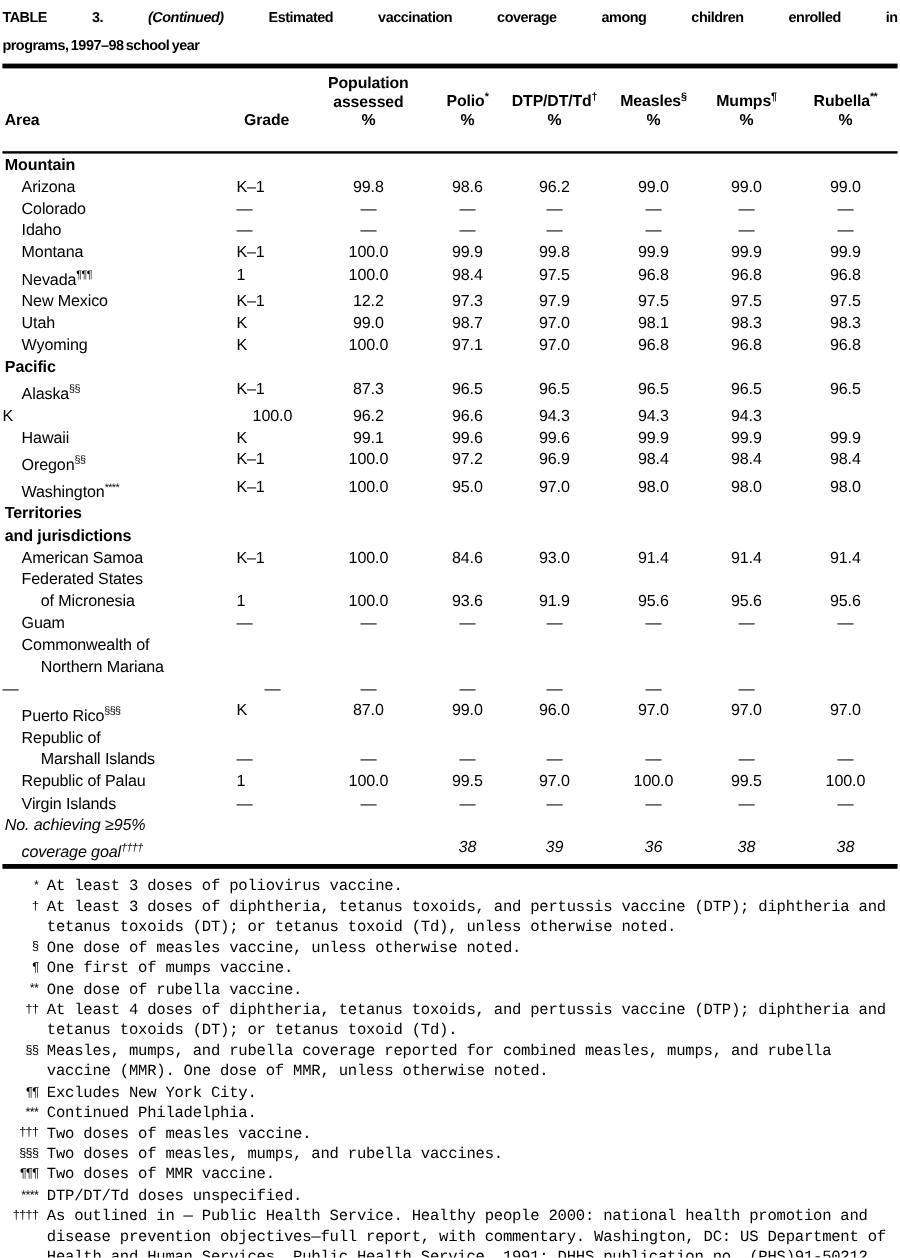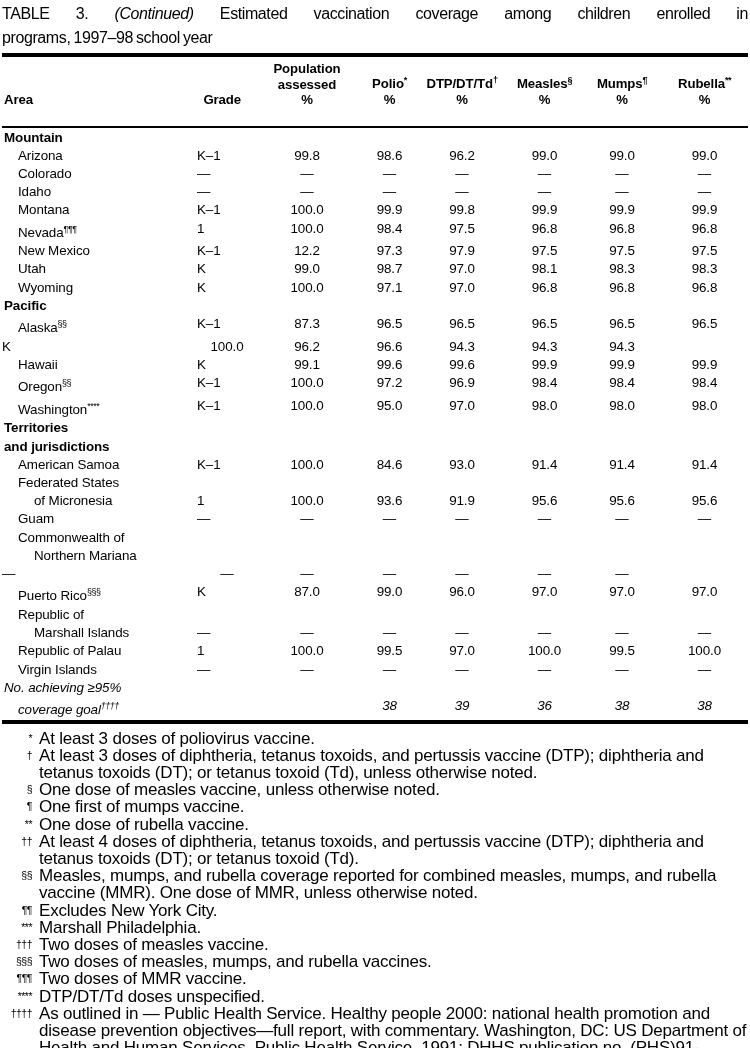--- a/index.html
+++ b/index.html
@@ -3,21 +3,21 @@
 <meta charset="utf-8">
 <style>
   html,body { margin:0; padding:0; background:#fff; color:#000; }
   .page {
     width: 750px; height: 1048px; box-sizing: border-box;
     padding: 2px 2px 0 2px; overflow: hidden;
     font-family: "Liberation Sans", sans-serif;
     letter-spacing: -0.1px;
   }
   
-  .title { font-weight: 400; font-size: 16px; line-height: 24px;
+  .title { font-weight: 700; font-size: 12px; line-height: 24px;
            letter-spacing: -0.4px; word-spacing: -1px; }
   .t-line { white-space: normal; }
   .just { text-align: justify; text-align-last: justify; }
   .i { font-style: italic; }
   
   .rule-thick { height: 4px; background: #000; margin-top: 3px; }
   .rule-thin  { height: 2px; background: #000; }
   .rule-bottom{ height: 4px; background: #000; }
   
   .thead, .trow {
@@ -41,21 +41,21 @@
   .sec { font-weight: 700; }
   .ind0 { padding-left: 2px; }
   .ind1 { padding-left: 16px; }
   .ind2 { padding-left: 32px; }
   .it { font-style: italic; }
   
   #footnotes { padding-top: 6px; }
   .fn { display: grid; grid-template-columns: 30px 1fr; column-gap: 7px; }
   .fn-m { text-align: right; font-size: 10.5px; line-height: 17.2px;
           letter-spacing: -0.5px; padding-top: 0; }
-  .fn-t { font-size: 17px; line-height: 17.2px; letter-spacing: -0.2px; }
+  .fn-t { font-size: 13px; line-height: 17.2px; letter-spacing: -0.2px; font-family: Liberation Mono, monospace; }
 </style>
 </head>
 <body>
 
 <div class="page">
 
   <div class="title">
     <div class="t-line just"><span>TABLE 3.</span> <span class="i">(Continued)</span> <span>Estimated vaccination coverage among children enrolled in</span></div>
     <div class="t-line">programs, 1997–98 school year</div>
   </div>
@@ -376,21 +376,21 @@
       <div class="fn">
         <div class="fn-m">§§</div>
         <div class="fn-t">Measles, mumps, and rubella coverage reported for combined measles, mumps, and rubella vaccine (MMR). One dose of MMR, unless otherwise noted.</div>
       </div>
       <div class="fn">
         <div class="fn-m">¶¶</div>
         <div class="fn-t">Excludes New York City.</div>
       </div>
       <div class="fn">
         <div class="fn-m">***</div>
-        <div class="fn-t">Marshall Philadelphia.</div>
+        <div class="fn-t">Continued Philadelphia.</div>
       </div>
       <div class="fn">
         <div class="fn-m">†††</div>
         <div class="fn-t">Two doses of measles vaccine.</div>
       </div>
       <div class="fn">
         <div class="fn-m">§§§</div>
         <div class="fn-t">Two doses of measles, mumps, and rubella vaccines.</div>
       </div>
       <div class="fn">

